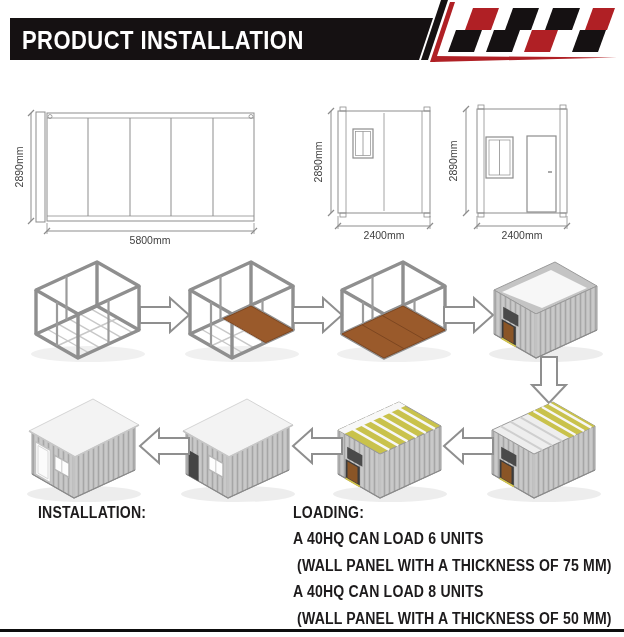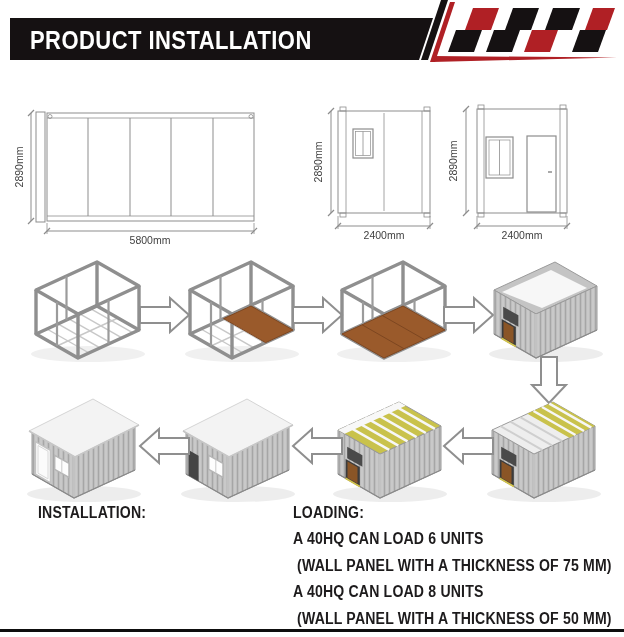--- a/index.html
+++ b/index.html
@@ -2,21 +2,21 @@
 <html><head>
 <meta charset="utf-8">
 <style>
   html,body{margin:0;padding:0;background:#fff;}
   .page{position:relative;width:624px;height:637px;background:#fff;overflow:hidden;
         font-family:"Liberation Sans",sans-serif;}
   svg{position:absolute;left:0;display:block;}
   #hdr{top:0;}
   #draw{top:95px;}
   #steps{top:252px;}
-  .title-wrap{position:absolute;left:30px;top:26px;z-index:3;}
+  .title-wrap{position:absolute;left:22px;top:26px;z-index:3;}
   .cond{display:inline-block;transform:scaleX(.88);transform-origin:0 50%;
         font-weight:bold;white-space:pre;}
   .title{font-size:25px;color:#ffffff;letter-spacing:.5px;}
   .txtcol{position:absolute;top:504px;color:#1d1b1c;}
   #install-col{left:38px;}
   #load-col{left:293px;}
   .bline{height:26.4px;}
   .bline .cond{font-size:16px;letter-spacing:.2px;color:#1d1b1c;}
   #bottom-rule{position:absolute;left:0;top:629px;width:624px;height:3px;background:#0e0e0e;}
   .dim{font-family:"Liberation Sans",sans-serif;font-size:10.5px;fill:#414141;}

